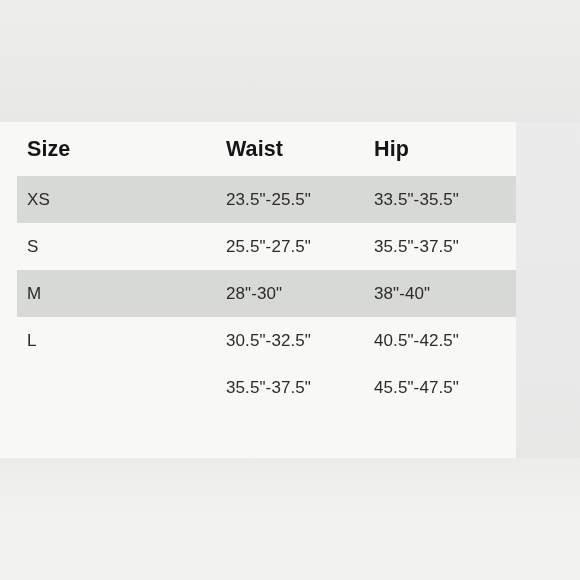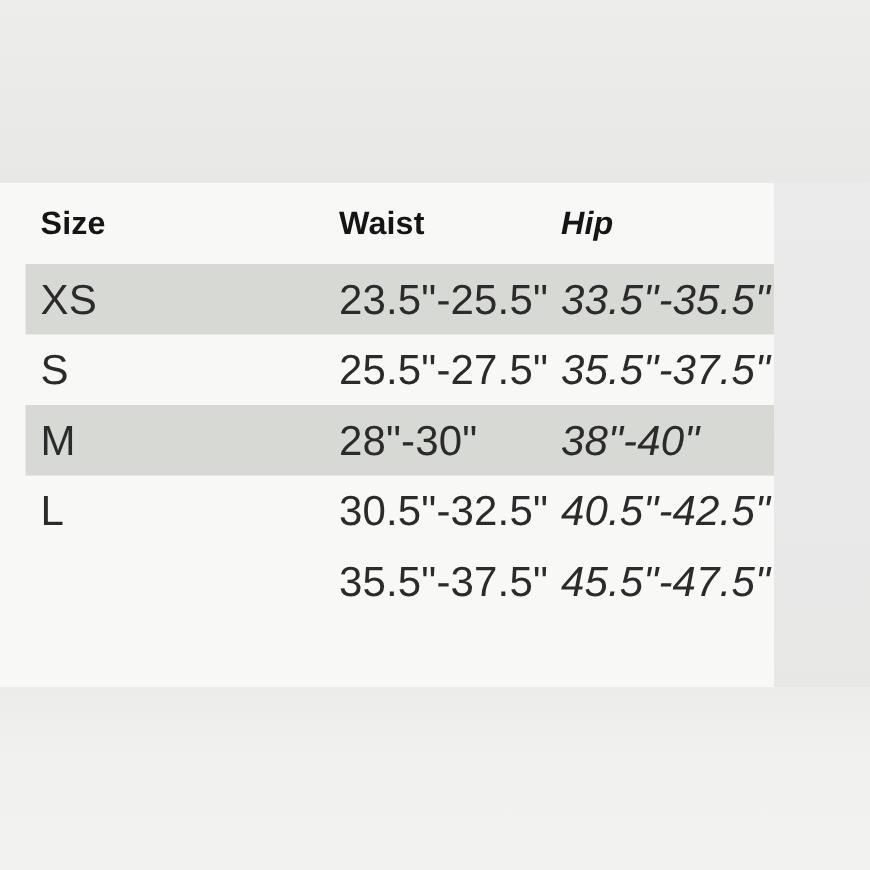--- a/index.html
+++ b/index.html
@@ -71,32 +71,32 @@
   .row.plain .shade {
     background: transparent;
   }
   .cell {
     position: absolute;
     top: 0;
     height: 100%;
     display: flex;
     align-items: center;
     color: #2b2b2b;
-    font-size: 28px;
+    font-size: 17px;
     letter-spacing: 0.1px;
     white-space: nowrap;
   }
   .row.header .cell {
     color: #151515;
     font-weight: bold;
     font-size: 21.5px;
   }
   .col-size { left: 27px; }
   .col-waist { left: 192px; margin-left: 34px; }
-  .col-hip { left: 374px; font-style: italic; }
+  .col-hip { left: 374px; }
 </style>
 </head>
 <body>
 
 <div id="stage">
 
   <div class="bg-top"></div>
   <div class="bg-bottom"></div>
 
   <div class="card">

